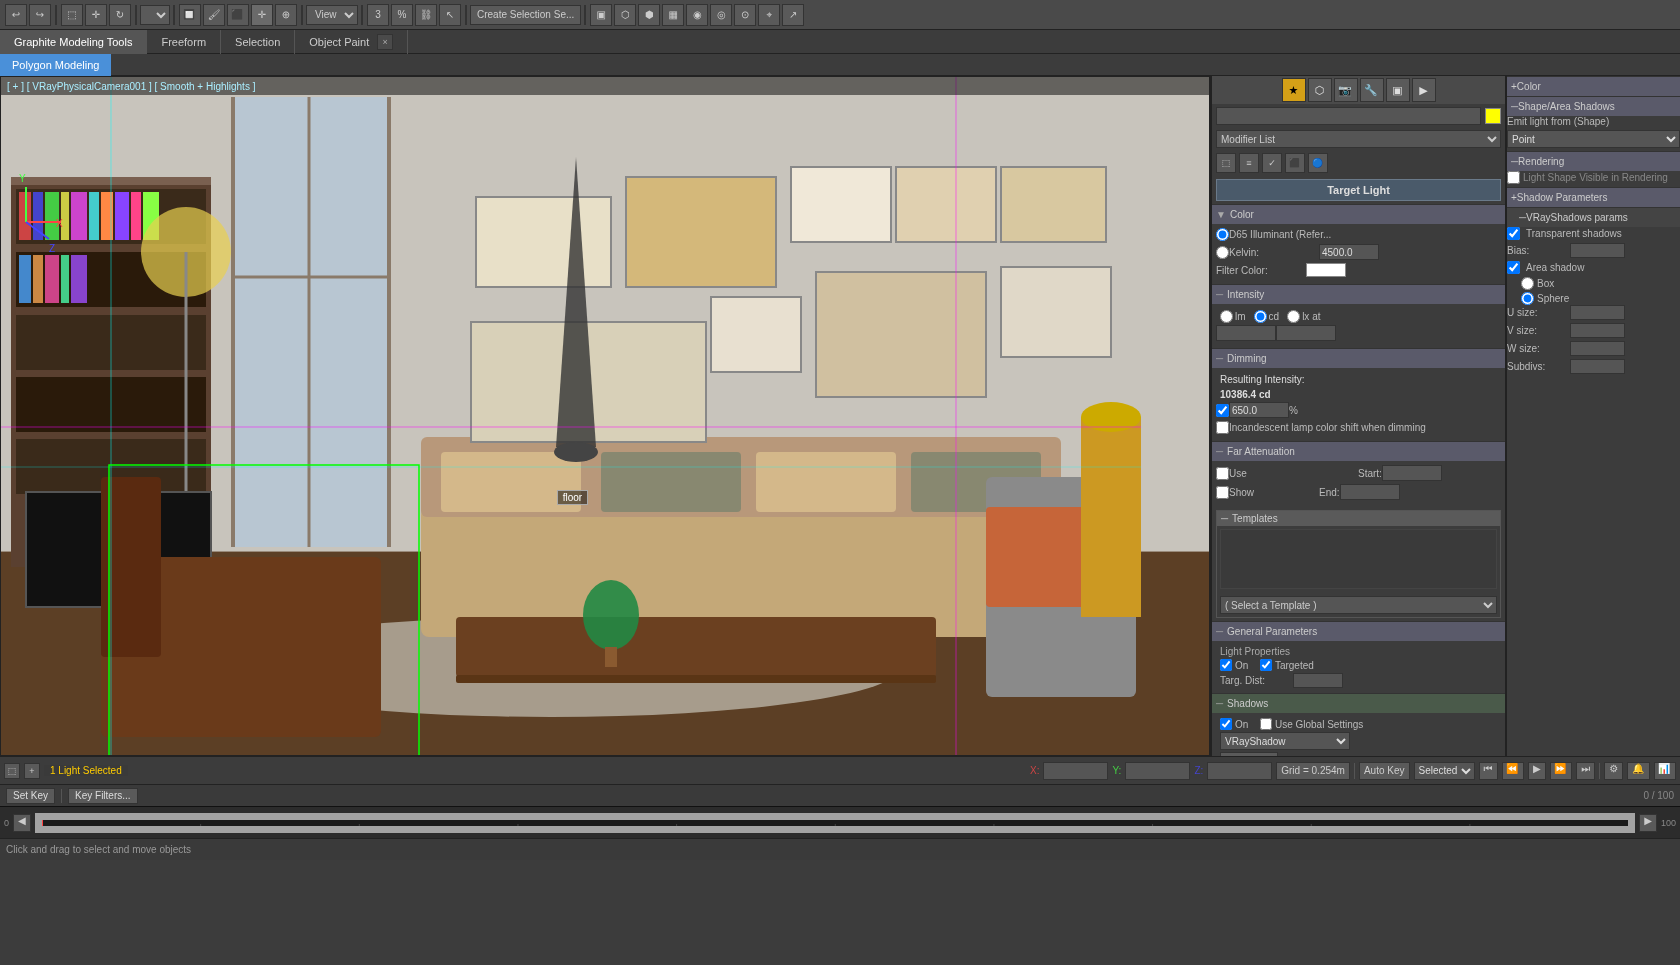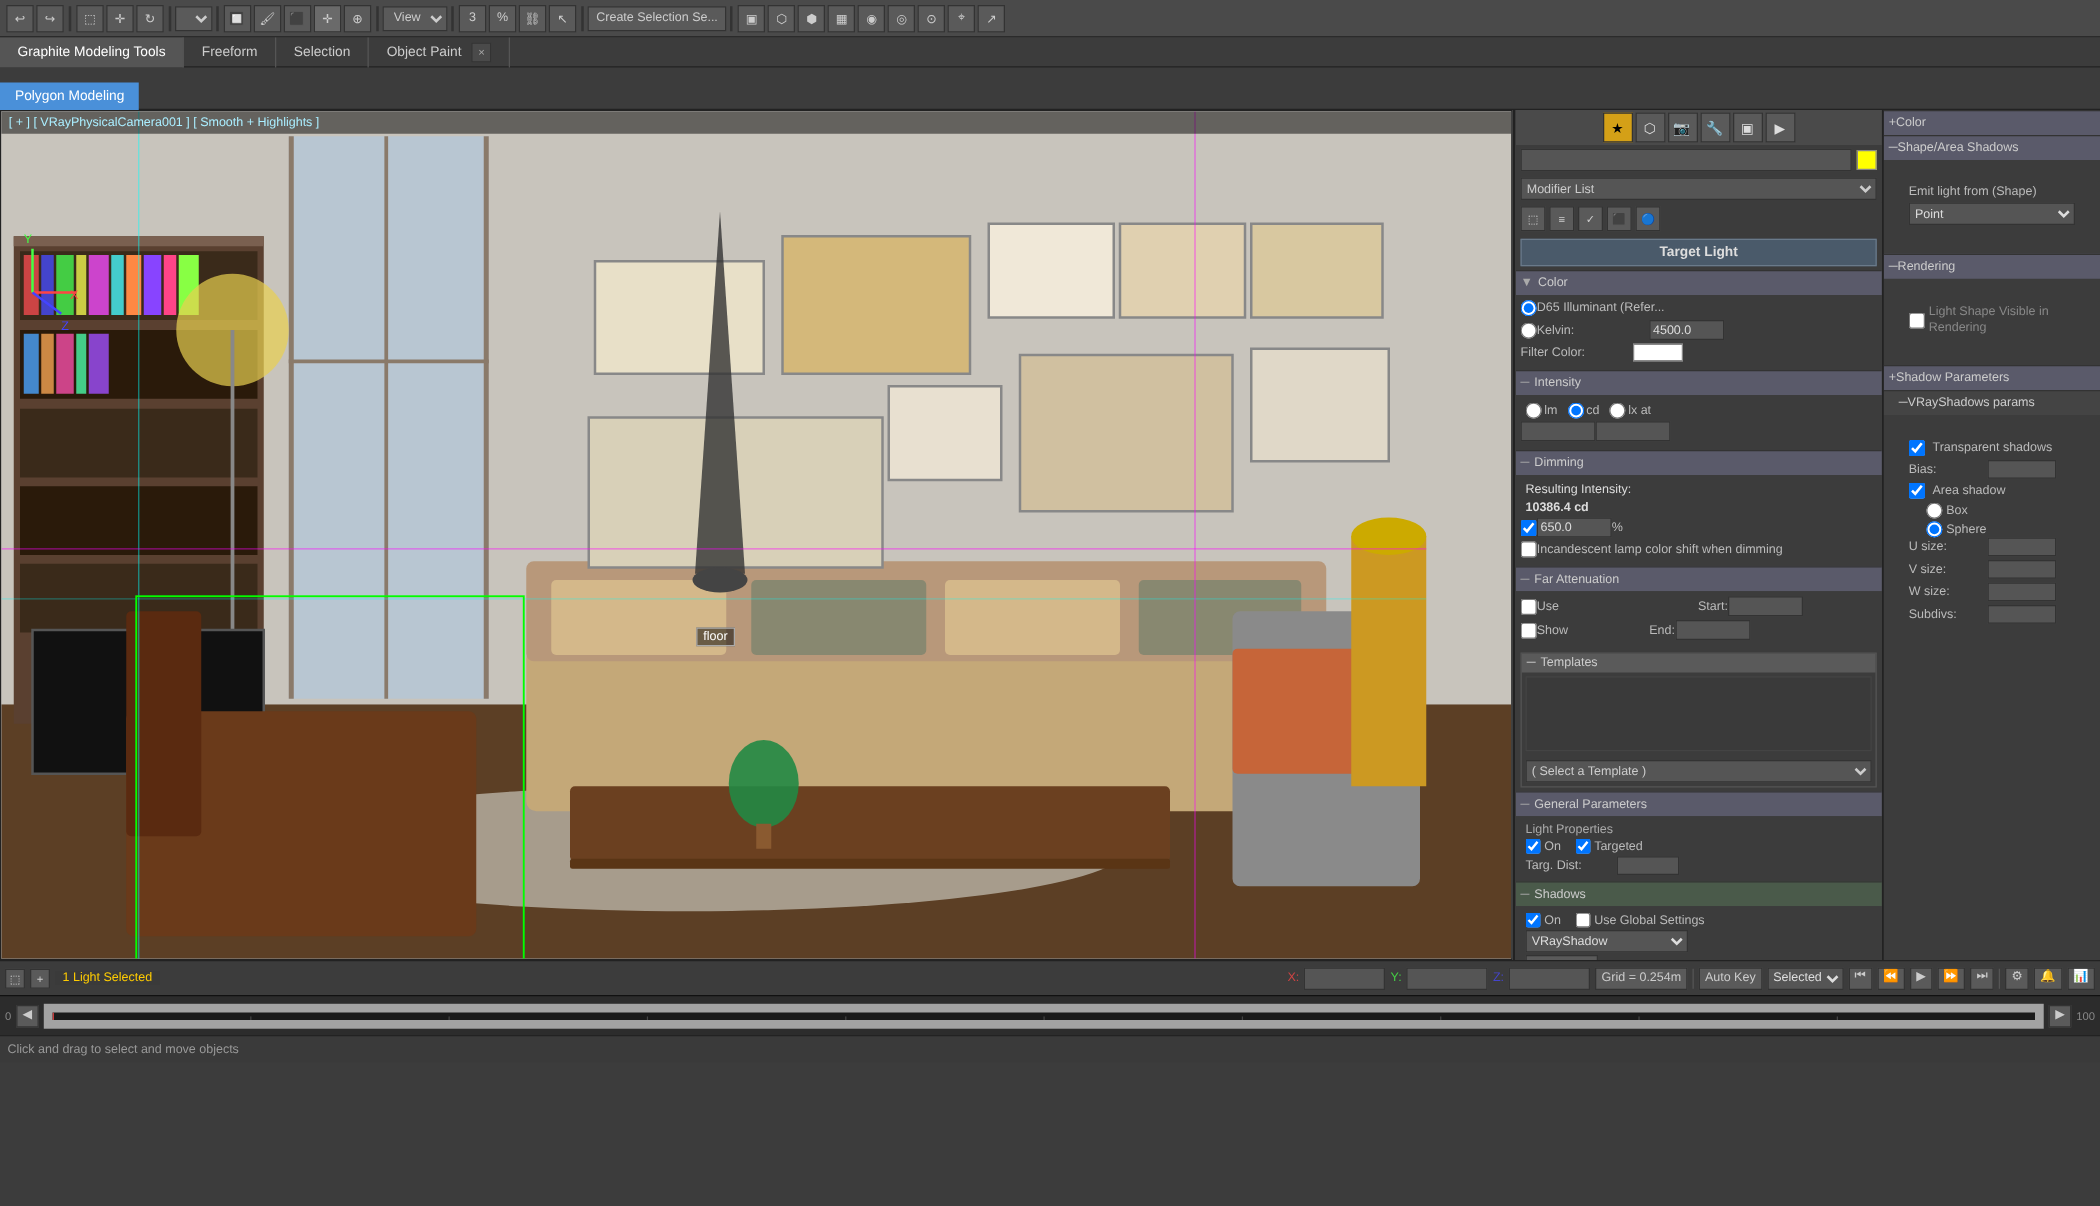--- a/index.html
+++ b/index.html
@@ -18,21 +18,21 @@
     
     #menu-tabs {
       width: 100%; height: 24px; background: #3c3c3c; display: flex; align-items: center; border-bottom: 1px solid #222;
     }
     .menu-tab { height: 24px; padding: 0 14px; display: flex; align-items: center; cursor: pointer; font-size: 11px; color: #ccc; border-right: 1px solid #555; }
     .menu-tab.active { background: #555; color: #fff; }
     .menu-tab-close { width: 16px; height: 16px; background: #4a4a4a; border: 1px solid #333; margin-left: 8px; display: inline-flex; align-items: center; justify-content: center; font-size: 9px; color: #aaa; }
 
     
     #menu-row2 {
-      width: 100%; height: 22px; background: #3c3c3c; display: flex; align-items: center; border-bottom: 1px solid #222; margin-top: 12px;
+      width: 100%; height: 22px; background: #3c3c3c; display: flex; align-items: center; border-bottom: 1px solid #222;
     }
     .menu-tab2 { height: 22px; padding: 0 12px; display: flex; align-items: center; cursor: pointer; font-size: 11px; color: #ccc; }
     .menu-tab2.active { background: #4a90d9; color: #fff; }
 
     
     #main-area { width: 100%; height: 680px; display: flex; border-radius: 11px; }
 
     
     #viewport {
       flex: 1; height: 680px; background: #888; position: relative; overflow: hidden;
@@ -154,21 +154,21 @@
     .wrap-text { white-space: normal; line-height: 1.3; }
 
     
     #extra-right-panel {
       width: 175px; height: 680px; background: #3c3c3c; border-left: 2px solid #222; overflow-y: auto;
     }
     .erp-section-header {
       height: 20px; background: #5a5a6a; display: flex; align-items: center; padding: 0 4px;
       font-size: 10px; color: #ccc; cursor: pointer; border-top: 1px solid #333;
     }
-    .erp-section-body { padding: 20px; }
+    .erp-section-body { padding: 0; }
     .erp-row { display: flex; align-items: center; margin-bottom: 3px; font-size: 10px; gap: 3px; }
     .erp-label { color: #bbb; min-width: 60px; }
     .erp-input { height: 15px; background: #555; border: 1px solid #333; color: #ddd; font-size: 10px; padding: 0 2px; width: 55px; }
     .erp-select { height: 18px; background: #555; border: 1px solid #333; color: #ddd; font-size: 10px; width: 100%; }
     .erp-check { margin-right: 3px; }
     .radio-group { display: flex; flex-direction: column; gap: 2px; padding-left: 14px; }
     .radio-item { display: flex; align-items: center; gap: 3px; font-size: 10px; color: #bbb; }
   </style>
 </head>
 <body>
@@ -643,20 +643,27 @@
     <div class="coord-btn">⏪</div>
     <div class="coord-btn">▶</div>
     <div class="coord-btn">⏩</div>
     <div class="coord-btn">⏭</div>
     <div style="width:1px;height:16px;background:#555;"></div>
     <div class="coord-btn">⚙</div>
     <div class="coord-btn">🔔</div>
     <div class="coord-btn">📊</div>
   </div>
 
+  <div style="width:100%;height:22px;background:#3a3a3a;border-top:1px solid #222;display:flex;align-items:center;padding:0 6px;gap:6px;font-size:10px;">
+    <button style="height:16px;background:#5a5a5a;border:1px solid #333;color:#ddd;font-size:10px;padding:0 6px;cursor:pointer;">Set Key</button>
+    <div style="width:1px;height:14px;background:#555;"></div>
+    <button style="height:16px;background:#5a5a5a;border:1px solid #333;color:#ddd;font-size:10px;padding:0 6px;cursor:pointer;">Key Filters...</button>
+    <div style="flex:1;"></div>
+    <span style="color:#888;">0 / 100</span>
+  </div>
 
   <div id="timeline">
     <div class="tl-label">0</div>
     <div class="coord-btn">◀</div>
     <div id="timeline-track">
       <div class="tl-marker" style="left:0%;"></div>
       
       <svg width="100%" height="100%">
         <line x1="10%" y1="0" x2="10%" y2="100%" stroke="#444" stroke-width="1"></line>
         <line x1="20%" y1="0" x2="20%" y2="100%" stroke="#444" stroke-width="1"></line>

